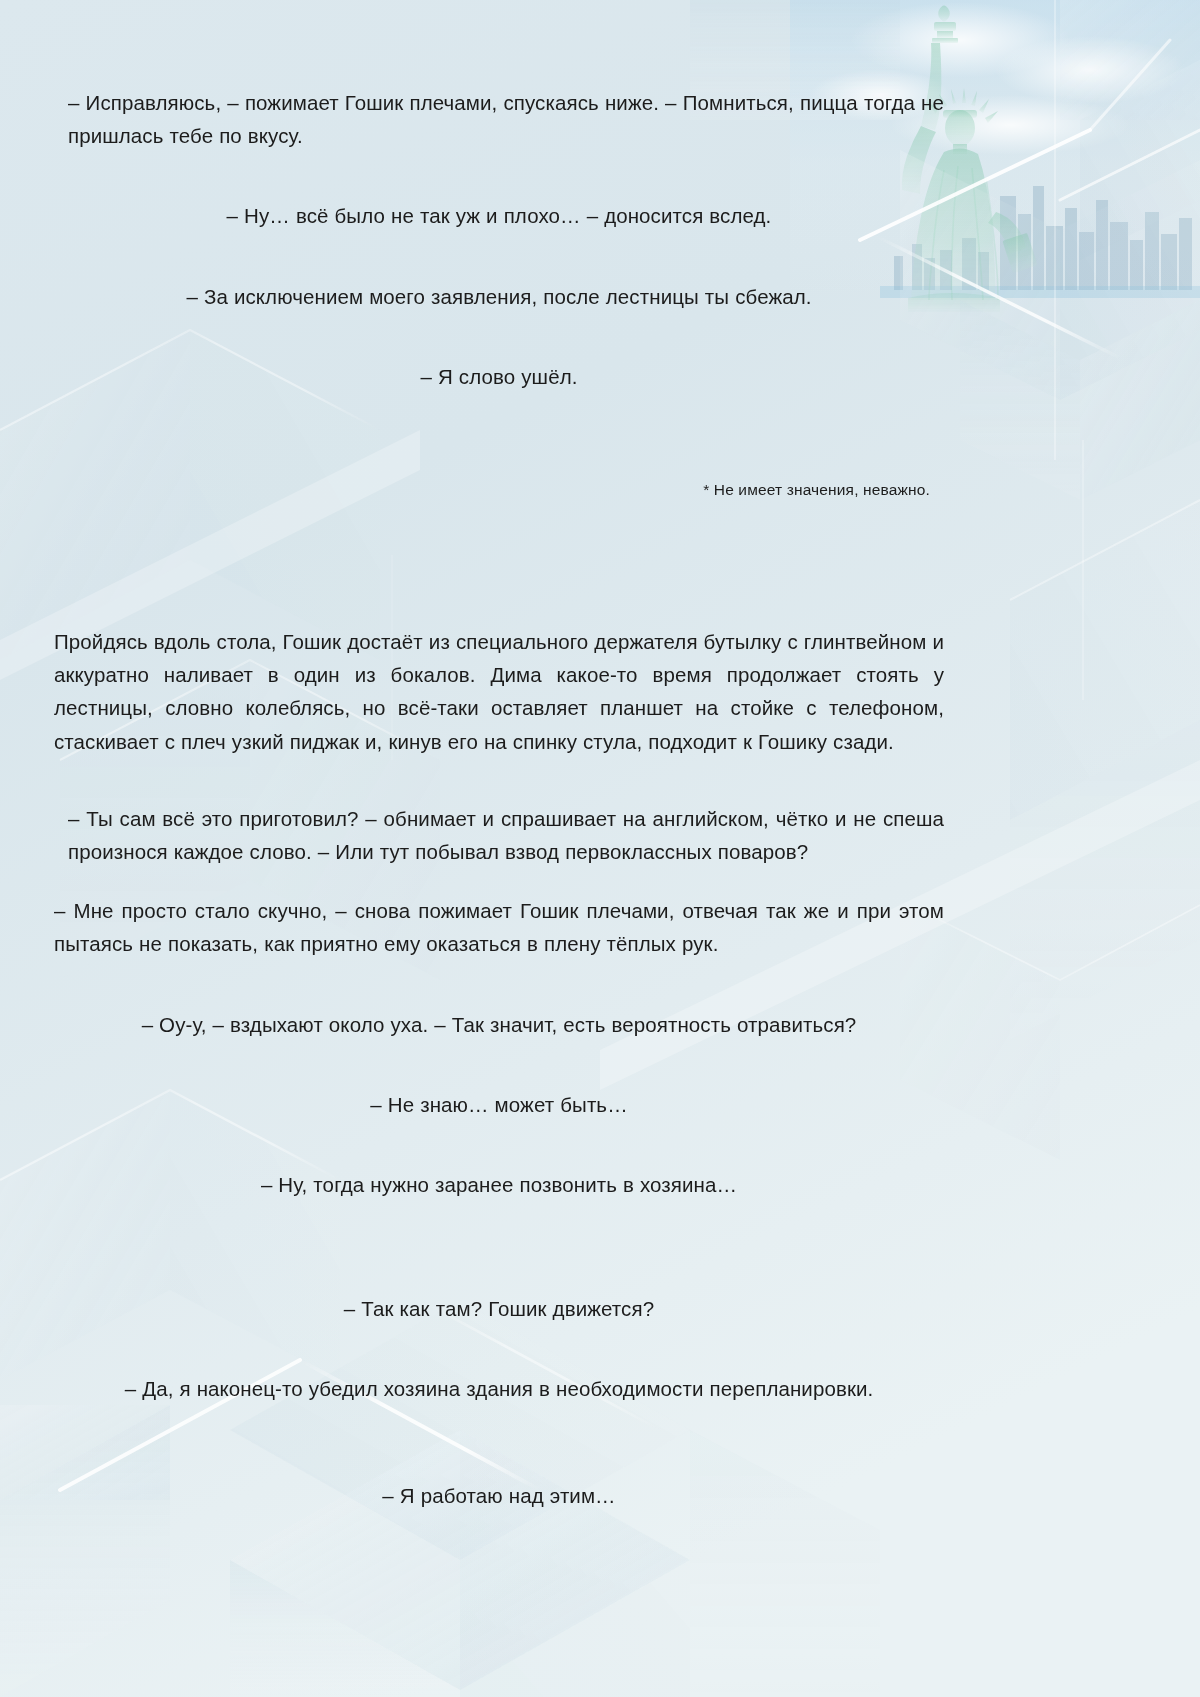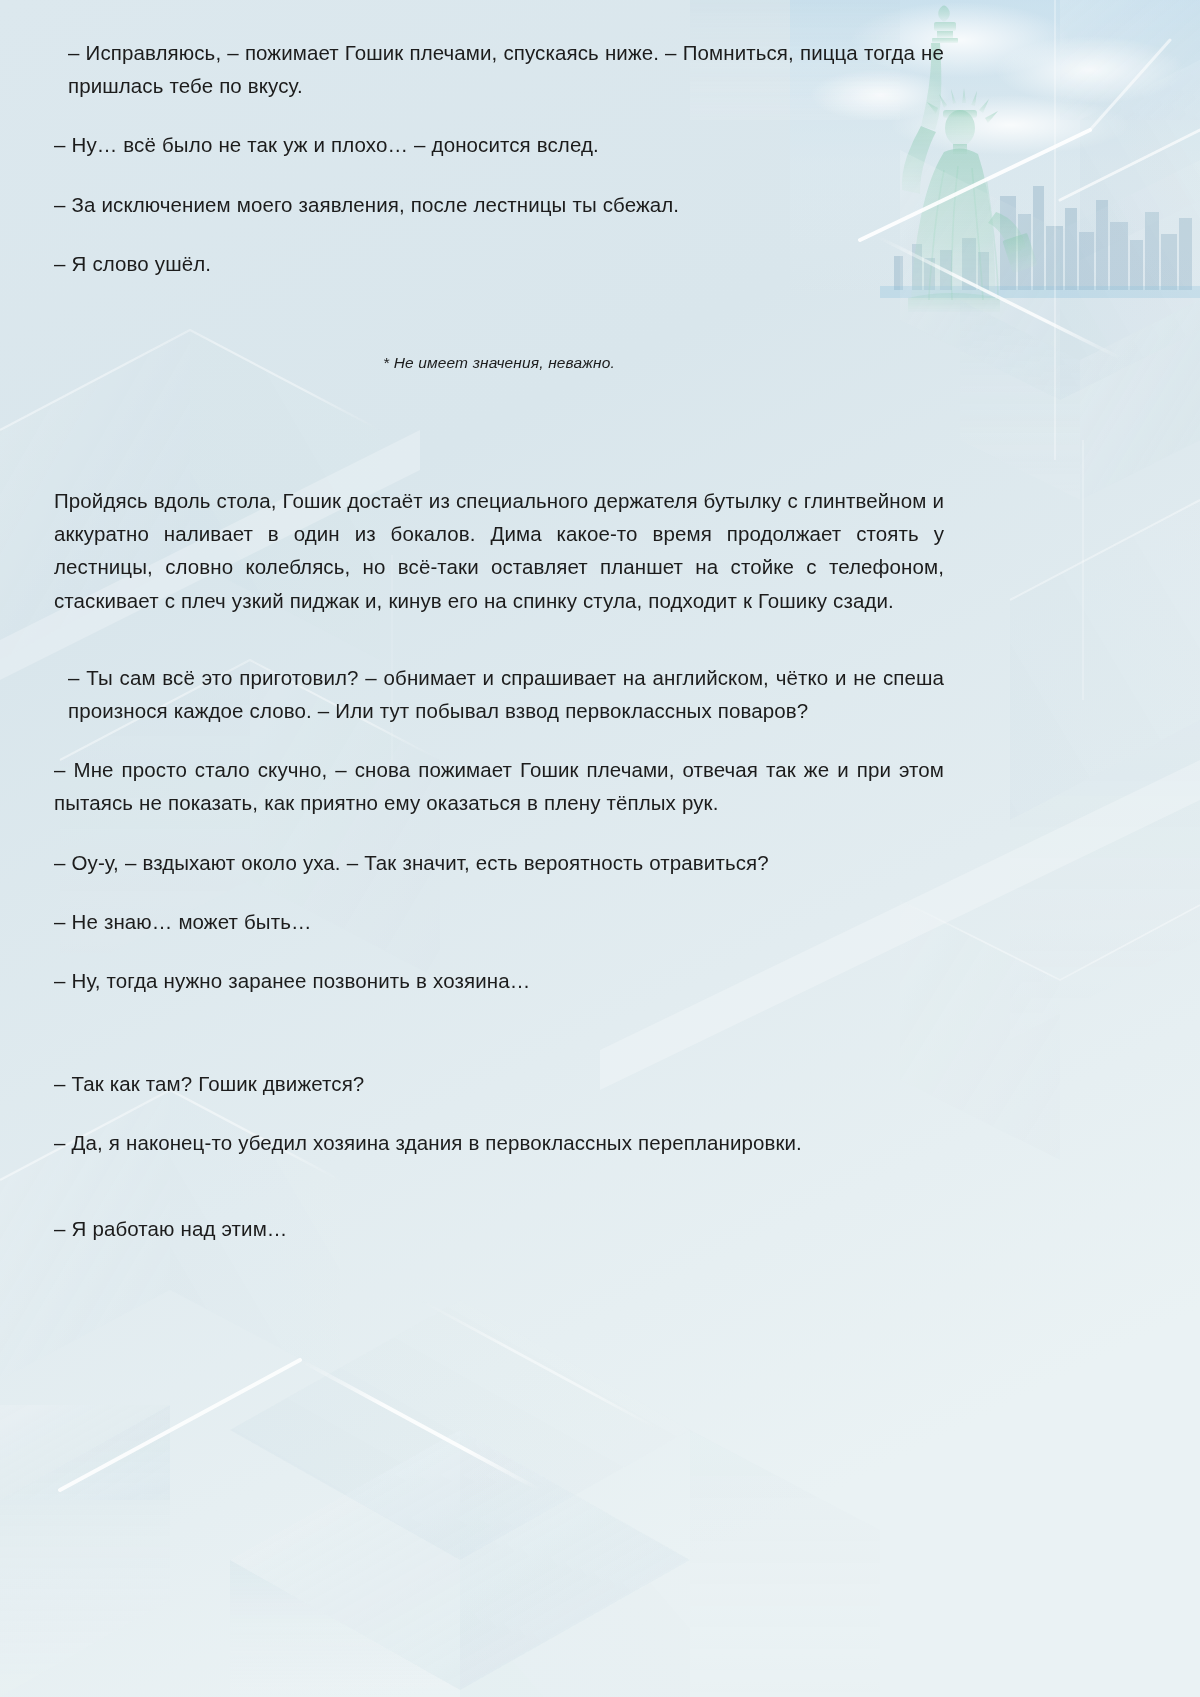--- a/index.html
+++ b/index.html
@@ -28,45 +28,44 @@
   .bg-svg { position: absolute; inset: 0; width: 1200px; height: 1697px; }
 
   
   .content {
     position: absolute;
     left: 0;
     top: 0;
     width: 1044px;
     height: 1697px;
     box-sizing: border-box;
-    padding: 36px 100px 40px 54px;
+    padding: 86px 100px 40px 54px;
     z-index: 5;
   }
 
   p.para {
     margin: 0 0 0 0;
     color: #1c1c1c;
     font-size: 20.5px;
     line-height: 1.62;
     text-align: justify;
     text-justify: inter-word;
     letter-spacing: 0.1px;
     word-spacing: 0.2px;
   }
 
-  p.para.last-natural { text-align: left; }
+  p.para.last-natural { text-align: center; margin-top: 21px; }
 
   .gap-sm { height: 26px; }
   .gap-md { height: 44px; }
   .gap-lg { height: 112px; }
 
   .footnote {
-    margin: 0;
-    text-align: center;
-    font-style: italic;
+    margin: 14px;
+    text-align: right;
     font-size: 15.5px;
     color: #1c1c1c;
     letter-spacing: 0.15px;
   }
 
   .first-indent { padding-left: 14px; }
 </style>
 </head>
 <body>
 
@@ -323,21 +322,21 @@
     <div class="gap-sm"></div>
 
     <p class="para last-natural">– Ну, тогда нужно заранее позвонить в хозяина…</p>
     <div class="gap-sm"></div>
 
     <div class="gap-md"></div>
 
     <p class="para last-natural">– Так как там? Гошик движется?</p>
     <div class="gap-sm"></div>
 
-    <p class="para last-natural">– Да, я наконец-то убедил хозяина здания в первоклассных перепланировки.</p>
+    <p class="para last-natural">– Да, я наконец-то убедил хозяина здания в необходимости перепланировки.</p>
     <div class="gap-sm"></div>
 
     <div class="gap-sm"></div>
 
     <p class="para last-natural">– Я работаю над этим…</p>
 
   </article>
 </div>
 
 </body></html>

